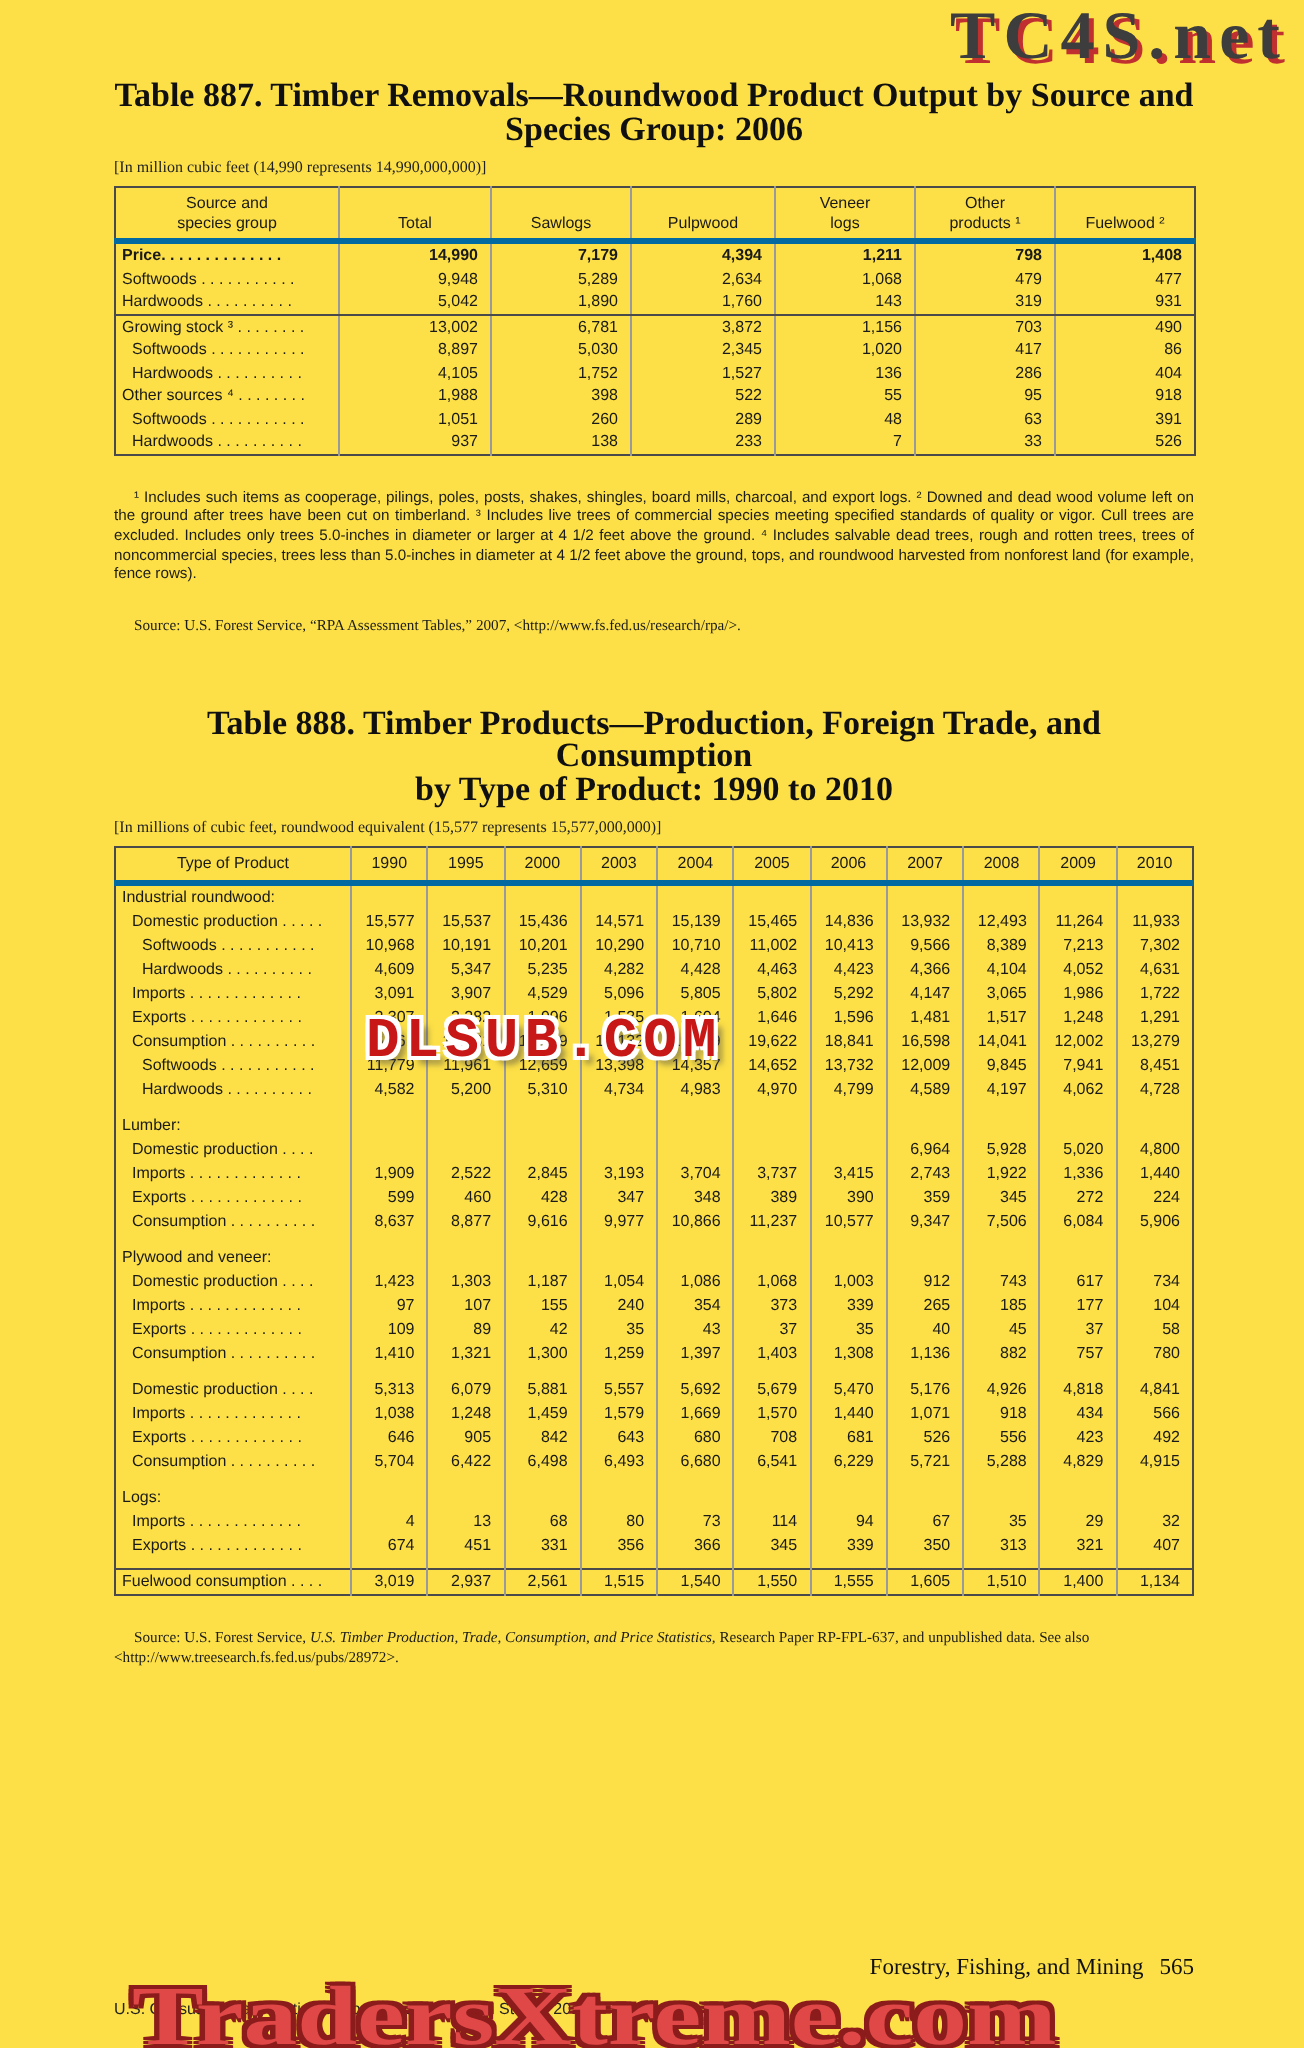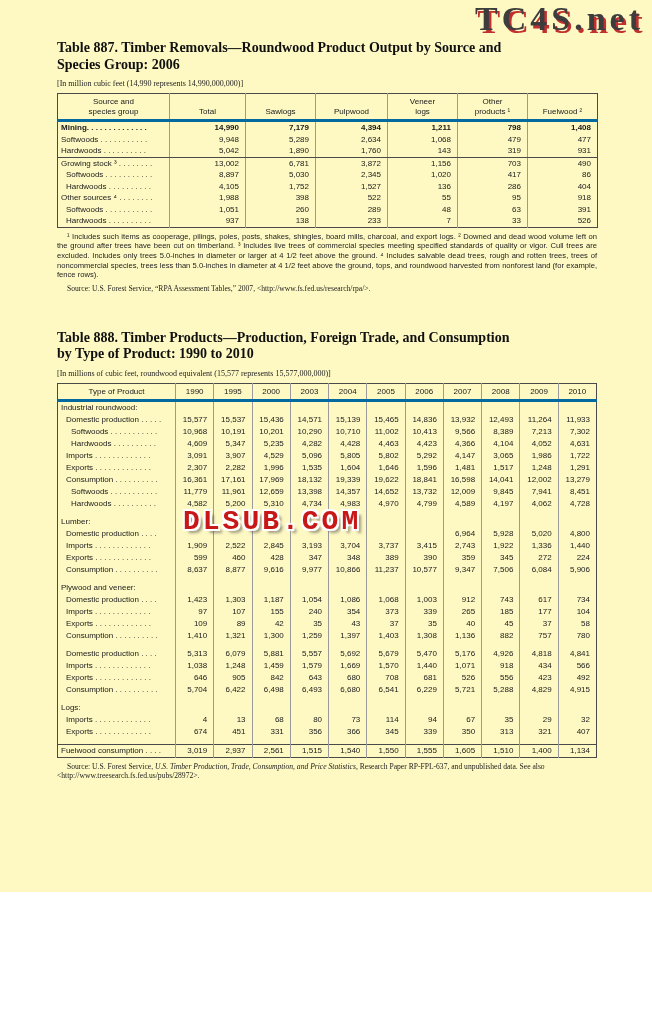--- a/index.html
+++ b/index.html
@@ -1,26 +1,26 @@
 <!DOCTYPE html>
 <html><head>
 <meta charset="utf-8">
 <style>
   * { margin:0; padding:0; box-sizing:border-box; }
   html,body { background:#fff; }
   .page {
-    position:relative; width:652px; height:892px; background:#fef9c3;
+    position:relative; width:652px; height:1024px; background:#fde047;
     font-family:"Liberation Sans", sans-serif; color:#1a1a1a; overflow:hidden;
     margin:0 auto;
   }
   .content { position:absolute; left:57px; top:40px; width:540px; }
 
   .tbl-title {
-    font-family:"Liberation Serif", serif; font-weight:bold; font-size:14px;
-    line-height:16.5px; white-space:pre-line; margin-bottom:6px; color:#101010;
+    font-family:"Liberation Serif", serif; font-weight:bold; font-size:17px;
+    line-height:16.5px; white-space:pre-line; margin-bottom:6px; color:#101010;text-align:center;
   }
   .tbl-sub { font-size:8px; line-height:10px; margin-bottom:4px; color:#222;font-family:Liberation Serif, serif; }
 
   table.tbl { width:540px; border-collapse:collapse; table-layout:fixed; font-size:8px; border:1px solid #4a4a4a; }
   thead th {
     font-weight:normal; vertical-align:bottom; text-align:center;
     white-space:pre-line; padding:3px 1px 3px; border-bottom:3px solid #0369a1;
     line-height:9.5px; font-size:8px;
   }
   thead th.stub-h { border-right:1px solid #999; }
@@ -29,21 +29,21 @@
   td.num { text-align:right; padding-right:6px; white-space:nowrap; overflow:hidden; }
   .t887 td { height:11.5px; line-height:11.5px; }
   .t888 td { height:12px; line-height:12px; }
   tr.spacer td { height:6px; line-height:6px; }
   tr.bold td { font-weight:bold; }
   tr.rule-after td { border-bottom:1px solid #4a4a4a; }
   tr.rule-above td { border-top:1px solid #4a4a4a; }
   td.ind1 { padding-left:8px; }
   td.ind2 { padding-left:13px; }
 
-  .fn { font-size:7.6px; line-height:9.7px; text-align:justify; margin-top:4px; text-indent:10px; color:#1c1c1c; }
+  .fn { font-size:7.6px; line-height:9.7px; text-align:justify; margin-top:16px; text-indent:10px; color:#1c1c1c; }
   .fn.src { text-align:left;font-family:Liberation Serif, serif; }
   .sec2 { margin-top:36px; }
 
   .wm { position:absolute; font-weight:bold; pointer-events:none; }
   .wm-top {
     top:0; right:8px; font-family:"Liberation Serif", serif; font-size:34px;
     letter-spacing:4px; color:#3d3d3d; text-shadow:2.5px 2.5px 0 #c03030;
   }
   .wm-mid {
     left:183px; top:506px; font-family:Liberation Mono, monospace; font-size:28px;
@@ -98,21 +98,21 @@
             <th class="num-h">Pulpwood</th>
             <th class="num-h">Veneer
 logs</th>
             <th class="num-h">Other
 products ¹</th>
             <th class="num-h">Fuelwood ²</th>
           </tr>
         </thead>
         <tbody>
             <tr class="bold">
-              <td class="stub">Mining. . . . . . . . . . . . . .</td>
+              <td class="stub">Price. . . . . . . . . . . . . .</td>
               <td class="num">14,990</td>
               <td class="num">7,179</td>
               <td class="num">4,394</td>
               <td class="num">1,211</td>
               <td class="num">798</td>
               <td class="num">1,408</td>
             </tr>
             <tr>
               <td class="stub">Softwoods . . . . . . . . . . .</td>
               <td class="num">9,948</td>

